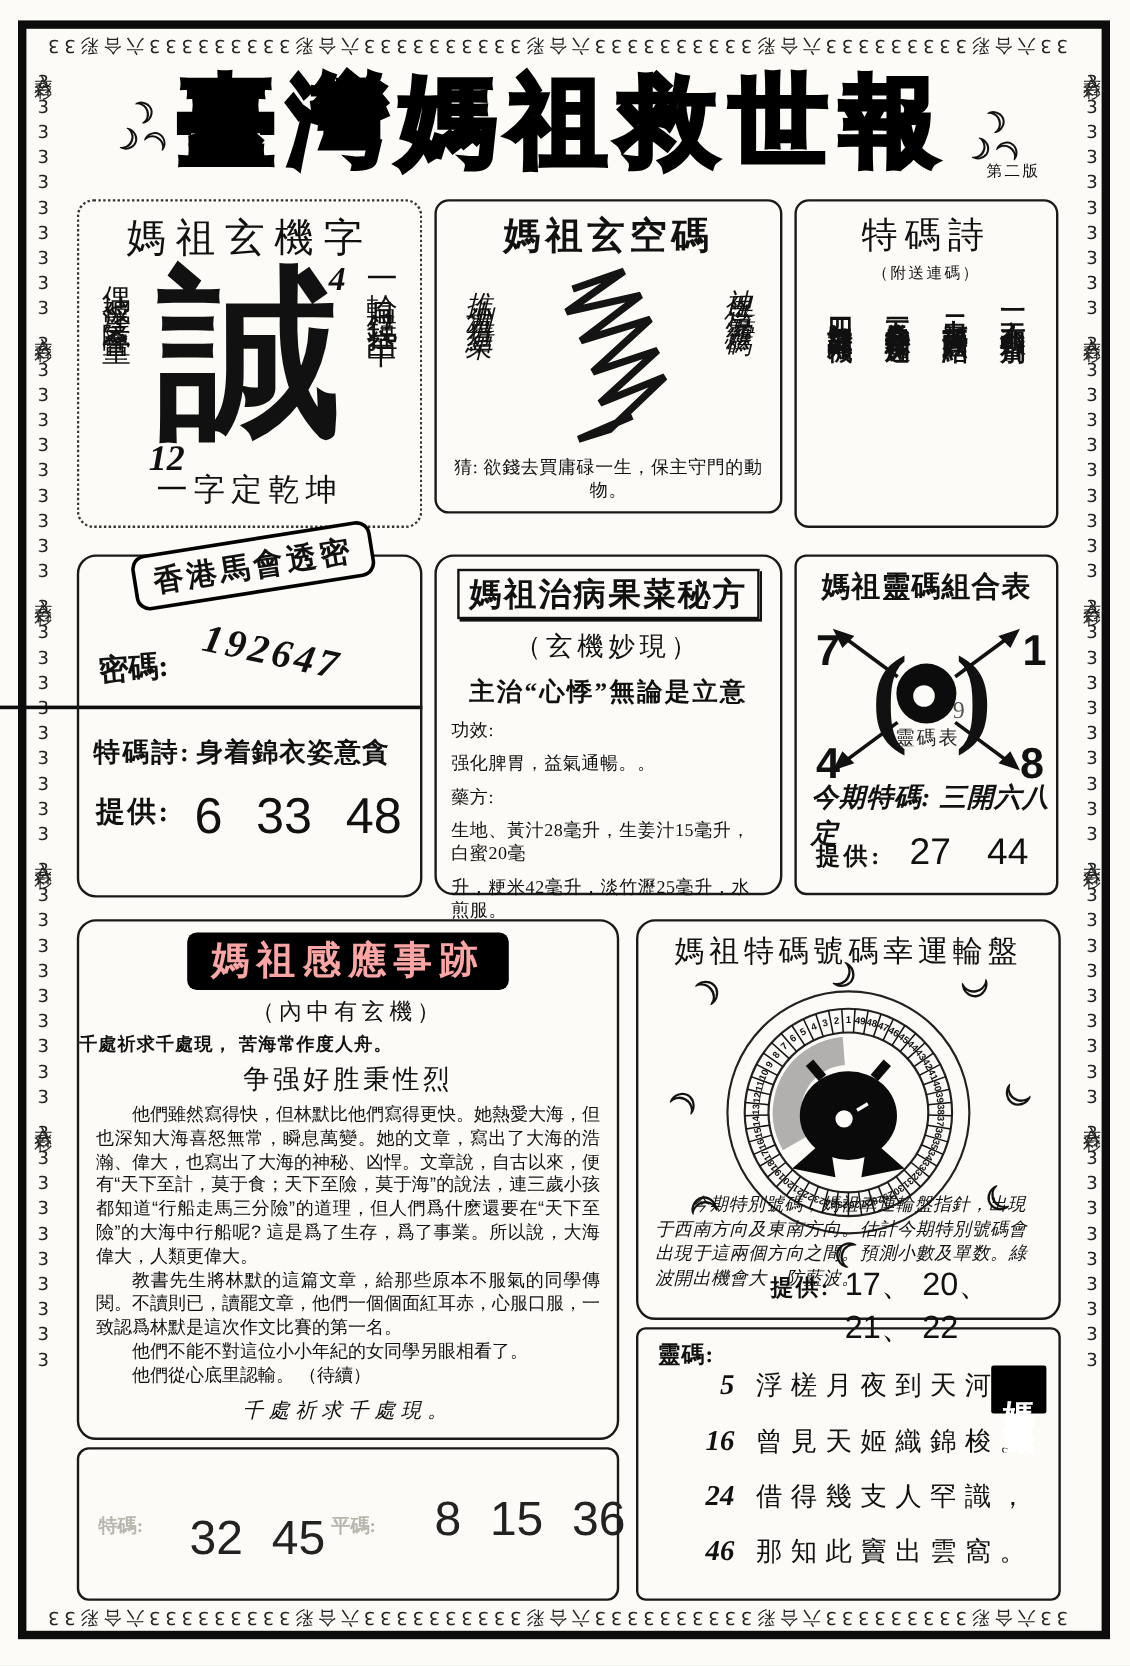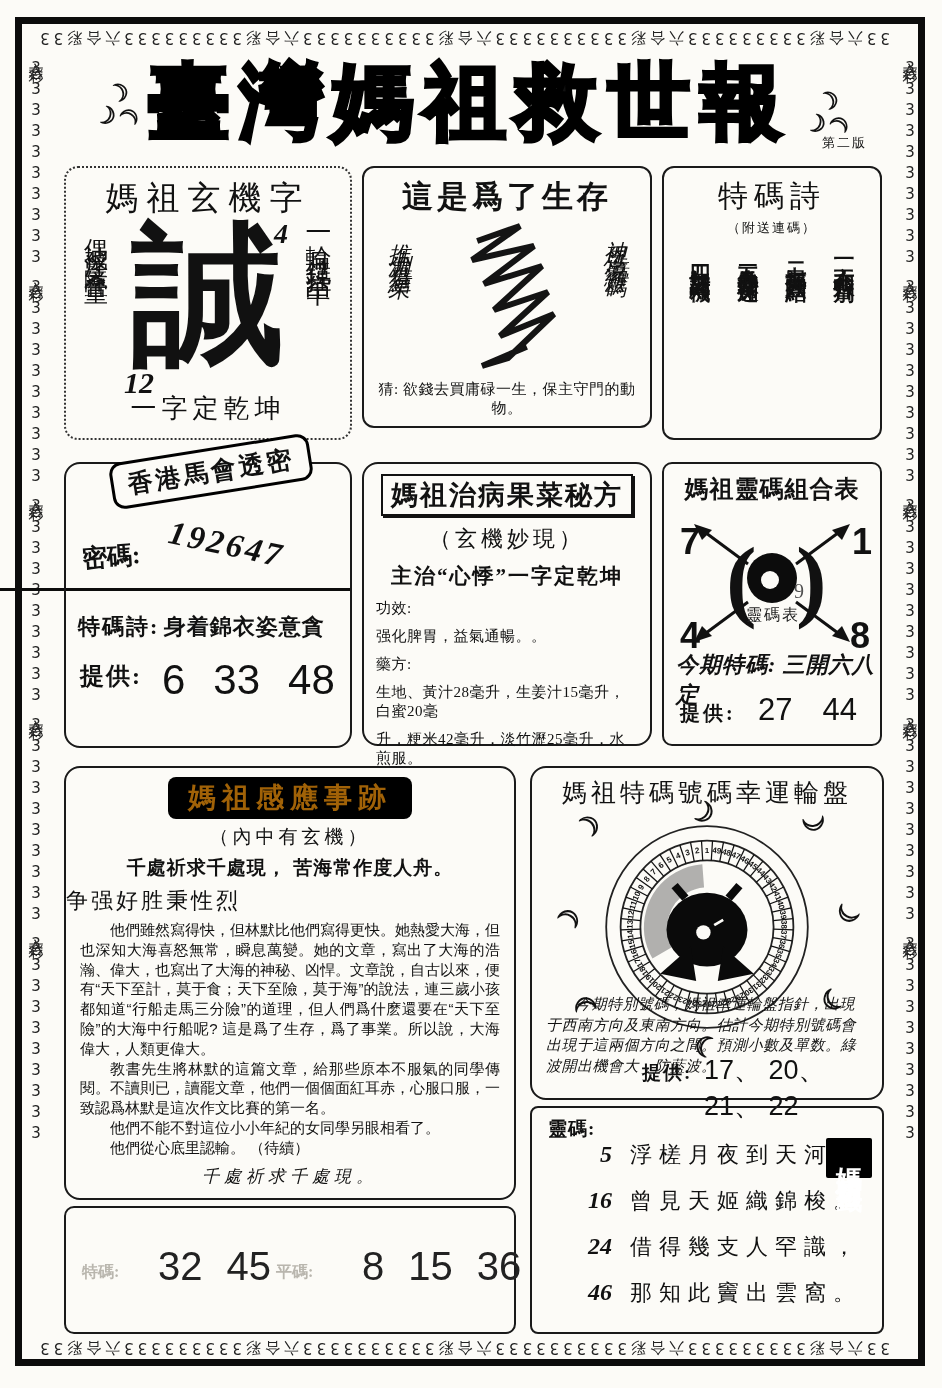--- a/index.html
+++ b/index.html
@@ -87,26 +87,26 @@
   .boxF .h{text-align:center;font-size:24px;font-weight:bold;letter-spacing:1px;margin-top:9px;
            font-family:"Liberation Sans","DejaVu Sans",sans-serif;}
   .boxF .emblem{position:absolute;left:0px;top:42px;}
   .boxF .special{position:absolute;left:12px;top:186px;font-size:22px;font-weight:bold;font-style:italic;letter-spacing:1px;}
   .boxF .prov{position:absolute;left:16px;top:236px;font-size:20px;font-weight:bold;letter-spacing:3px;}
   .boxF .pnums{position:absolute;left:94px;top:228px;font-family:"Liberation Sans",sans-serif;font-size:31px;}
   .boxF .pnums span{margin-right:30px;}
 
   
   .boxG{left:64px;top:766px;width:448px;height:430px;border-radius:16px;}
-  .banner{width:fit-content;margin:9px auto 0;background:#000;color:#a16207;border-radius:8px;
-          padding:2px 20px;font-size:28px;font-weight:bold;letter-spacing:6px;}
+  .banner{width:fit-content;margin:9px auto 0;background:#000;color:#fca5a5;border-radius:8px;
+          padding:2px 20px;font-size:32px;font-weight:bold;letter-spacing:6px;}
   .boxG .sub{text-align:center;font-size:19px;letter-spacing:4px;margin-top:5px;}
-  .boxG .motto{text-align:center;font-size:19px;font-weight:bold;margin-top:5px;
+  .boxG .motto{font-size:15px;font-weight:bold;margin-top:5px;
                font-family:"Liberation Sans","DejaVu Sans",sans-serif;letter-spacing:1px;}
-  .boxG .head{font-size:22px;letter-spacing:3px;margin-top:5px;}
+  .boxG .head{text-align:center;font-size:22px;letter-spacing:3px;margin-top:5px;}
   .boxG .body{margin:4px 14px 0;font-size:15px;line-height:1.32;text-align:justify;
               font-family:"Liberation Sans","DejaVu Sans",sans-serif;}
   .boxG .body p{margin:0;text-indent:2em;}
   .boxG .end{text-align:center;font-size:17px;font-style:italic;letter-spacing:5px;margin-top:7px;}
 
   
   .boxH{left:530px;top:766px;width:350px;height:330px;border-radius:16px;}
   .boxH .h{text-align:center;font-size:25px;letter-spacing:4px;margin-top:8px;}
   .wheelwrap{position:absolute;left:58px;top:42px;width:234px;height:234px;}
   .moon{position:absolute;font-size:28px;font-weight:bold;line-height:1;}
@@ -122,21 +122,21 @@
   .boxI .num{width:46px;font-size:24px;font-weight:bold;font-style:italic;text-align:right;margin-right:18px;}
   .boxI .verse{font-size:22px;letter-spacing:7px;white-space:nowrap;}
   .seal{position:absolute;right:10px;top:30px;background:#000;color:#fff;writing-mode:vertical-rl;
         text-orientation:upright;font-size:27px;font-weight:bold;padding:8px 5px;letter-spacing:6px;border-radius:2px;}
 
   
   .boxJ{left:64px;top:1206px;width:448px;height:124px;border-radius:10px;}
   .faint{color:#b9b6ae;font-size:16px;font-weight:bold;}
   .boxJ .fl{position:absolute;left:16px;top:54px;}
   .boxJ .fm{position:absolute;left:210px;top:54px;}
-  .boxJ .numsL{position:absolute;left:92px;top:36px;}
+  .boxJ .numsL{position:absolute;left:92px;top:52px;}
   .boxJ .numsR{position:absolute;left:296px;top:36px;}
   .bignum{font-family:"Liberation Sans","DejaVu Sans",sans-serif;font-size:40px;font-weight:300;color:#222;}
   .bignum span{margin-right:24px;}
 </style>
 </head>
 <body>
 
 <div class="page">
 
   <div class="frame"></div>
@@ -165,21 +165,21 @@
     <div class="h">媽祖玄機字</div>
     <div class="vtext vl">偶被浮雲障叠重</div>
     <div class="vtext vr">一輪月鏡挂空中</div>
     <div class="big">誠</div>
     <div class="sup">4</div>
     <div class="sub">12</div>
     <div class="bt">一字定乾坤</div>
   </div>
 
   <div class="box b-solid boxB">
-    <div class="h">這是爲了生存</div>
+    <div class="h">媽祖玄空碼</div>
     <div class="vtext vl">推小測單猜結果</div>
     <div class="vtext vr">神恩浩蕩顯靈碼</div>
     <svg class="glyph" width="130" height="160" viewBox="0 0 130 160">
       <polyline points="38,22 78,8 30,42 92,28 42,66 100,48 52,92 106,74 58,118 112,96 66,140 40,148 82,130" fill="none" stroke="#141414" stroke-width="6" stroke-linejoin="miter" stroke-linecap="square"></polyline>
     </svg>
     <div class="hint">猜: 欲錢去買庸碌一生，保主守門的動物。</div>
   </div>
 
   <div class="box b-solid boxC">
     <div class="h">特碼詩</div>
@@ -206,21 +206,21 @@
       <span class="provlabel">提供:</span>
     </div>
     <div class="nums">
       <span>6</span><span>33</span><span>48</span>
     </div>
   </div>
 
   <div class="box b-solid boxE">
     <div class="h">媽祖治病果菜秘方</div>
     <div class="sub">（玄機妙現）</div>
-    <div class="ind">主治“心悸”一字定乾坤</div>
+    <div class="ind">主治“心悸”無論是立意</div>
     <div class="small">功效:</div>
     <div class="small">强化脾胃，益氣通暢。。</div>
     <div class="small">藥方:</div>
     <div class="small">生地、黃汁28毫升，生姜汁15毫升，白蜜20毫</div>
     <div class="small">升，粳米42毫升，淡竹瀝25毫升，水煎服。</div>
   </div>
 
   <div class="box b-solid boxF">
     <div class="h">媽祖靈碼組合表</div>
     <svg class="emblem" width="216" height="150" viewBox="0 0 216 150">

